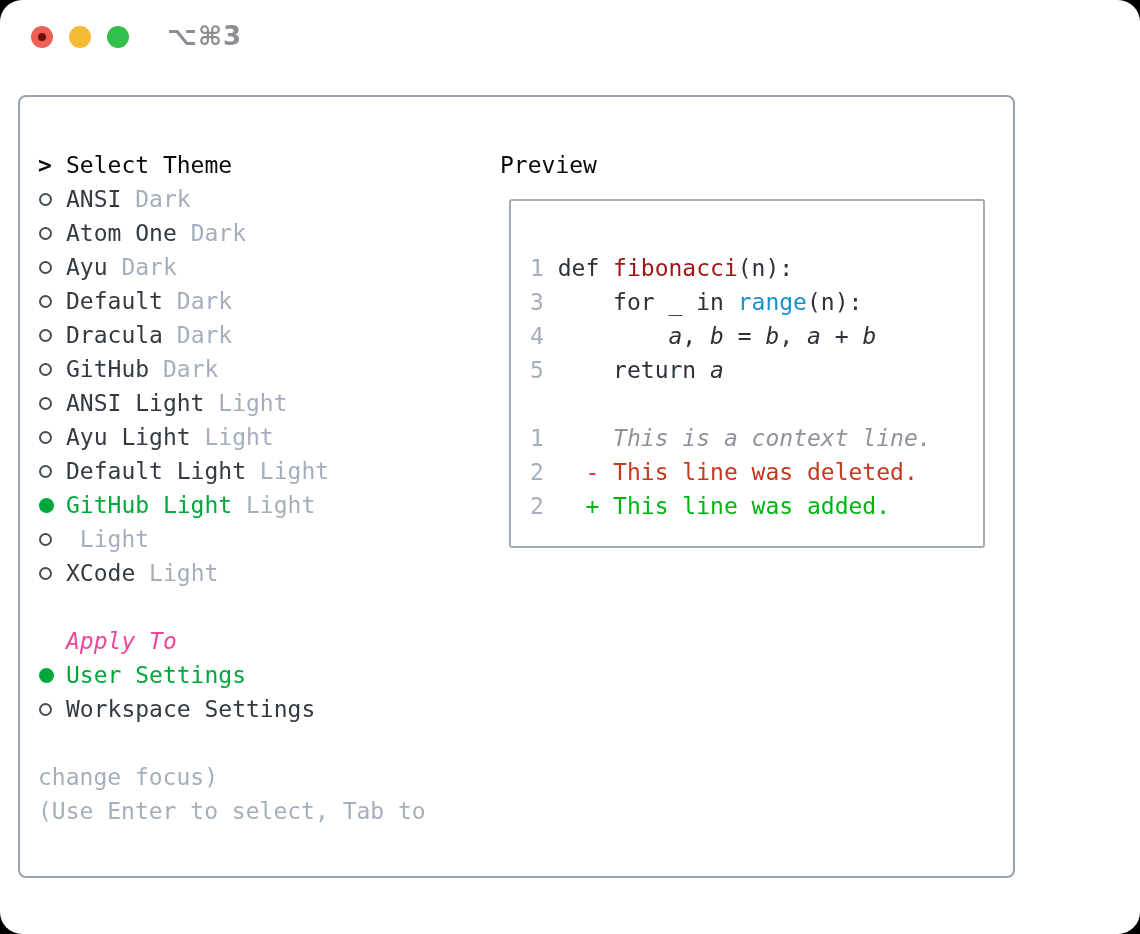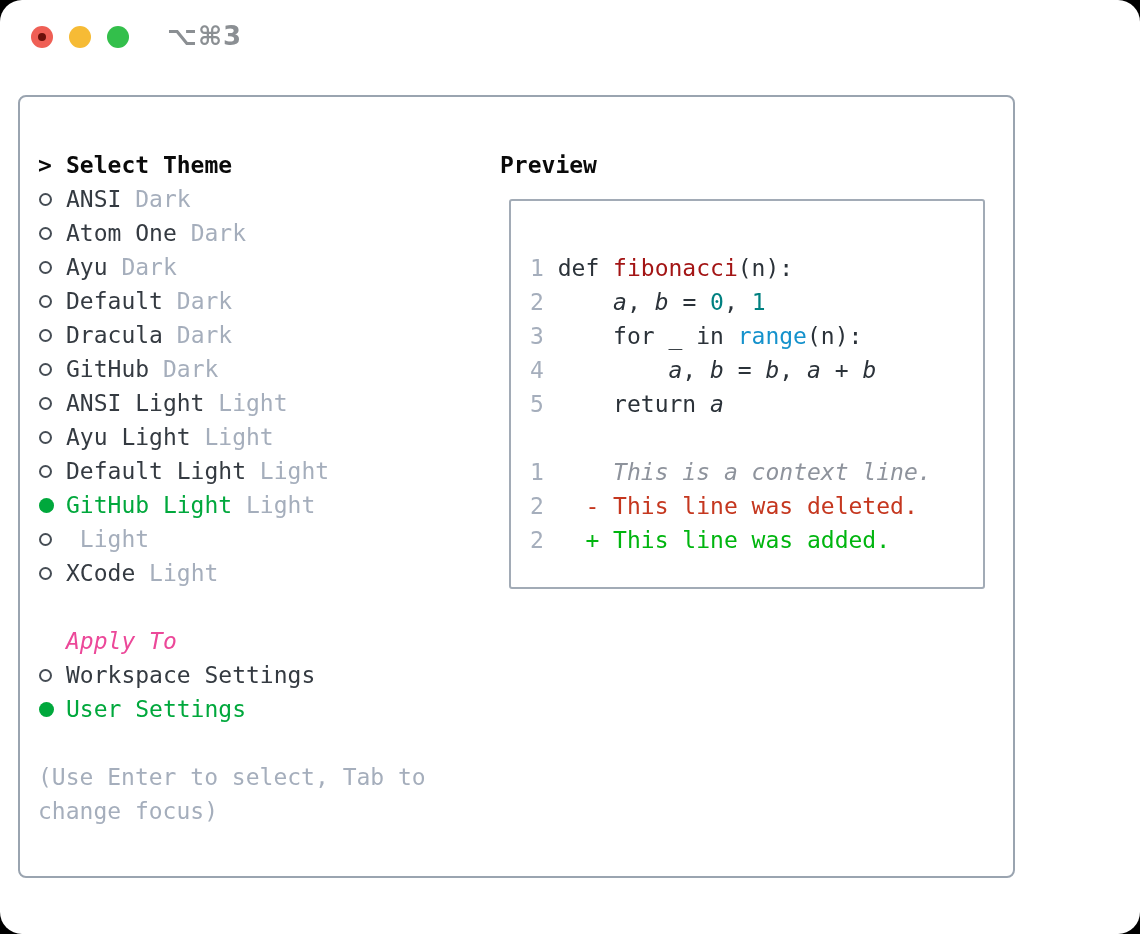--- a/index.html
+++ b/index.html
@@ -26,30 +26,30 @@
   
   .panel{position:absolute;left:18px;top:95px;width:997px;height:783px;
     border:2px solid var(--border);border-radius:8px;background:#fff;}
   
   .left-col{position:absolute;left:18px;top:51px;font-size:23px;}
   .row{height:34px;line-height:34px;display:flex;align-items:center;white-space:pre;}
   .bullet-cell{width:28px;flex:0 0 28px;display:flex;align-items:center;}
   .prompt{font-weight:bold;color:#0a0a0a;}
   .radio{width:13px;height:13px;border:2px solid #464d55;border-radius:50%;margin-left:1px;}
   .radio.on{width:15px;height:15px;border:none;background:var(--sel-green);}
-  .hdr{font-weight:bold;color:#0a0a0a;}
+  .hdr{font-weight:normal;color:#0a0a0a;}
   .apply-hdr{color:#ec4899;font-style:italic;}
   .t-name{color:var(--dark);}
   .t-variant{color:var(--muted);}
   .row.selected .t-name{color:var(--sel-green);}
   .hint{color:var(--muted);}
   
   .preview-label{position:absolute;left:480px;top:51px;height:34px;line-height:34px;
-    font-size:23px;font-weight:bold;color:#0a0a0a;}
-  .preview-box{position:absolute;left:489px;top:102px;width:476px;height:390px;
+    font-size:23px;font-weight:normal;color:#0a0a0a;}
+  .preview-box{position:absolute;left:489px;top:102px;width:476px;height:349px;
     border:2px solid #a2abb6;border-radius:3px;background:#fff;}
   .code{padding:50px 0 0 19px;font-size:23px;}
   .code-line{height:34px;line-height:34px;white-space:pre;}
   .ln{color:var(--muted);}
   .plain{color:var(--code-dark);}
   .func{color:var(--func-red);}
   .num{color:var(--num-teal);}
   .builtin{color:var(--builtin-blue);margin-top:44px;}
   .var{color:var(--code-dark);font-style:italic;}
   .ctx{color:var(--ctx);font-style:italic;}
@@ -80,31 +80,30 @@
         <div class="row"><span class="bullet-cell"><span class="radio"></span></span><span class="t-name">Dracula</span><span class="t-variant"> Dark</span></div>
         <div class="row"><span class="bullet-cell"><span class="radio"></span></span><span class="t-name">GitHub</span><span class="t-variant"> Dark</span></div>
         <div class="row"><span class="bullet-cell"><span class="radio"></span></span><span class="t-name">ANSI Light</span><span class="t-variant"> Light</span></div>
         <div class="row"><span class="bullet-cell"><span class="radio"></span></span><span class="t-name">Ayu Light</span><span class="t-variant"> Light</span></div>
         <div class="row"><span class="bullet-cell"><span class="radio"></span></span><span class="t-name">Default Light</span><span class="t-variant"> Light</span></div>
         <div class="row selected"><span class="bullet-cell"><span class="radio on"></span></span><span class="t-name">GitHub Light</span><span class="t-variant"> Light</span></div>
         <div class="row"><span class="bullet-cell"><span class="radio"></span></span><span class="t-variant"> Light</span></div>
         <div class="row"><span class="bullet-cell"><span class="radio"></span></span><span class="t-name">XCode</span><span class="t-variant"> Light</span></div>
         <div class="row"></div>
         <div class="row"><span class="bullet-cell"></span><span class="apply-hdr">Apply To</span></div>
+        <div class="row selected"><span class="bullet-cell"><span class="radio on"></span></span><span class="t-name">User Settings</span></div>
         <div class="row"><span class="bullet-cell"><span class="radio"></span></span><span class="t-name">Workspace Settings</span></div>
-        <div class="row selected"><span class="bullet-cell"><span class="radio on"></span></span><span class="t-name">User Settings</span></div>
         <div class="row"></div>
+        <div class="row"><span class="hint">change focus)</span></div>
         <div class="row"><span class="hint">(Use Enter to select, Tab to</span></div>
-        <div class="row"><span class="hint">change focus)</span></div>
       </div>
     <div class="preview-label">Preview</div>
     <div class="preview-box">
       <div class="code" id="code">
           <div class="code-line"><span class="ln">1</span> <span class="plain">def </span><span class="func">fibonacci</span><span class="plain">(n):</span></div>
-          <div class="code-line"><span class="ln">2</span> <span class="plain">    </span><span class="var">a</span><span class="plain">, </span><span class="var">b</span><span class="plain"> = </span><span class="num">0</span><span class="plain">, </span><span class="num">1</span></div>
           <div class="code-line"><span class="ln">3</span> <span class="plain">    for _ in </span><span class="builtin">range</span><span class="plain">(n):</span></div>
           <div class="code-line"><span class="ln">4</span> <span class="plain">        </span><span class="var">a</span><span class="plain">, </span><span class="var">b</span><span class="plain"> = </span><span class="var">b</span><span class="plain">, </span><span class="var">a</span><span class="plain"> + </span><span class="var">b</span></div>
           <div class="code-line"><span class="ln">5</span> <span class="plain">    return </span><span class="var">a</span></div>
           <div class="code-line"><span class="ln"></span></div>
           <div class="code-line"><span class="ln">1</span> <span class="ctx">    This is </span><span class="ctx-var">a</span><span class="ctx"> context line.</span></div>
           <div class="code-line"><span class="ln">2</span> <span class="del">  - This line was deleted.</span></div>
           <div class="code-line"><span class="ln">2</span> <span class="add">  + This line was added.</span></div>
         </div>
     </div>
   </div>

